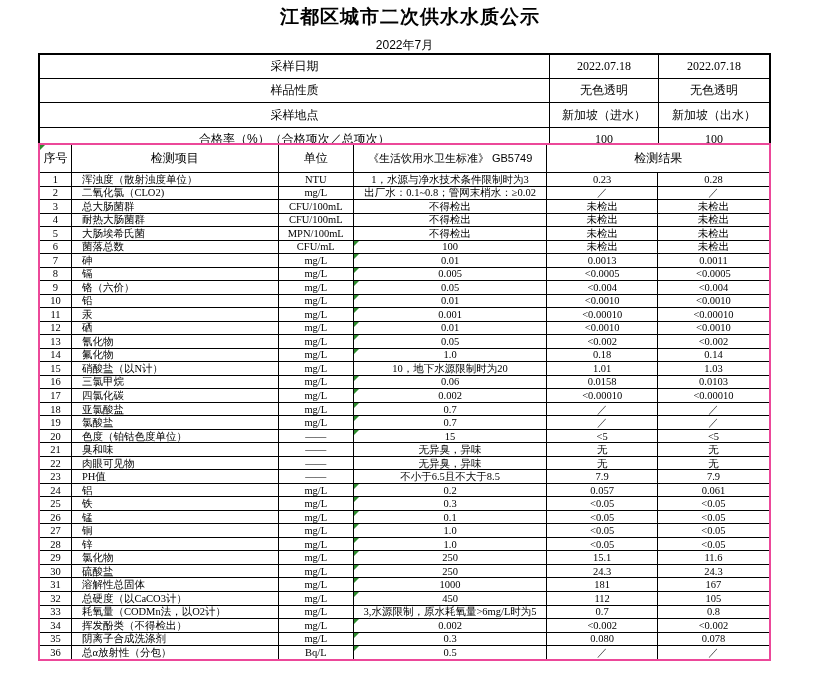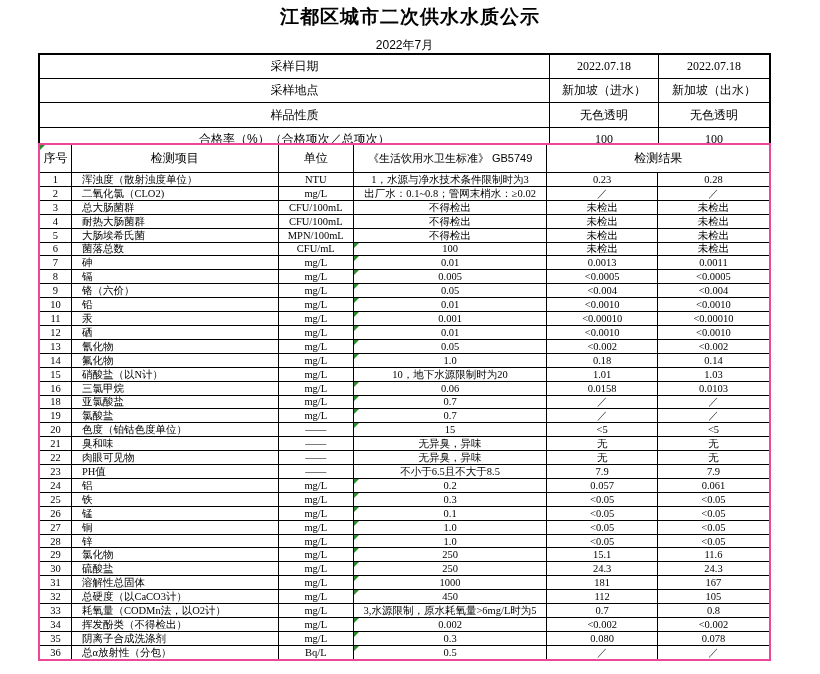--- a/index.html
+++ b/index.html
@@ -66,28 +66,28 @@
       <col style="width:109px">
       <col style="width:111px">
   </colgroup>
   <tbody id="info-body">
       <tr>
         <td class="info-label">采样日期</td>
         <td>2022.07.18</td>
         <td>2022.07.18</td>
       </tr>
       <tr>
+        <td class="info-label">样品性质</td>
+        <td>无色透明</td>
+        <td>无色透明</td>
+      </tr>
+      <tr>
         <td class="info-label">采样地点</td>
         <td>新加坡（进水）</td>
         <td>新加坡（出水）</td>
-      </tr>
-      <tr>
-        <td class="info-label">样品性质</td>
-        <td>无色透明</td>
-        <td>无色透明</td>
       </tr>
       <tr>
         <td class="info-label">合格率（%）（合格项次／总项次）</td>
         <td>100</td>
         <td>100</td>
       </tr>
     </tbody>
 </table>
 
 <table id="main-table">
@@ -229,20 +229,28 @@
       </tr>
       <tr>
         <td>16</td>
         <td class="cell-item">三氯甲烷</td>
         <td>mg/L</td>
         <td><span class="corner-flag"></span><span>0.06</span></td>
         <td>0.0158</td>
         <td>0.0103</td>
       </tr>
       <tr>
+        <td>17</td>
+        <td class="cell-item">四氯化碳</td>
+        <td>mg/L</td>
+        <td><span class="corner-flag"></span><span>0.002</span></td>
+        <td>&lt;0.00010</td>
+        <td>&lt;0.00010</td>
+      </tr>
+      <tr>
         <td>18</td>
         <td class="cell-item">亚氯酸盐</td>
         <td>mg/L</td>
         <td><span class="corner-flag"></span><span>0.7</span></td>
         <td>／</td>
         <td>／</td>
       </tr>
       <tr>
         <td>19</td>
         <td class="cell-item">氯酸盐</td>

